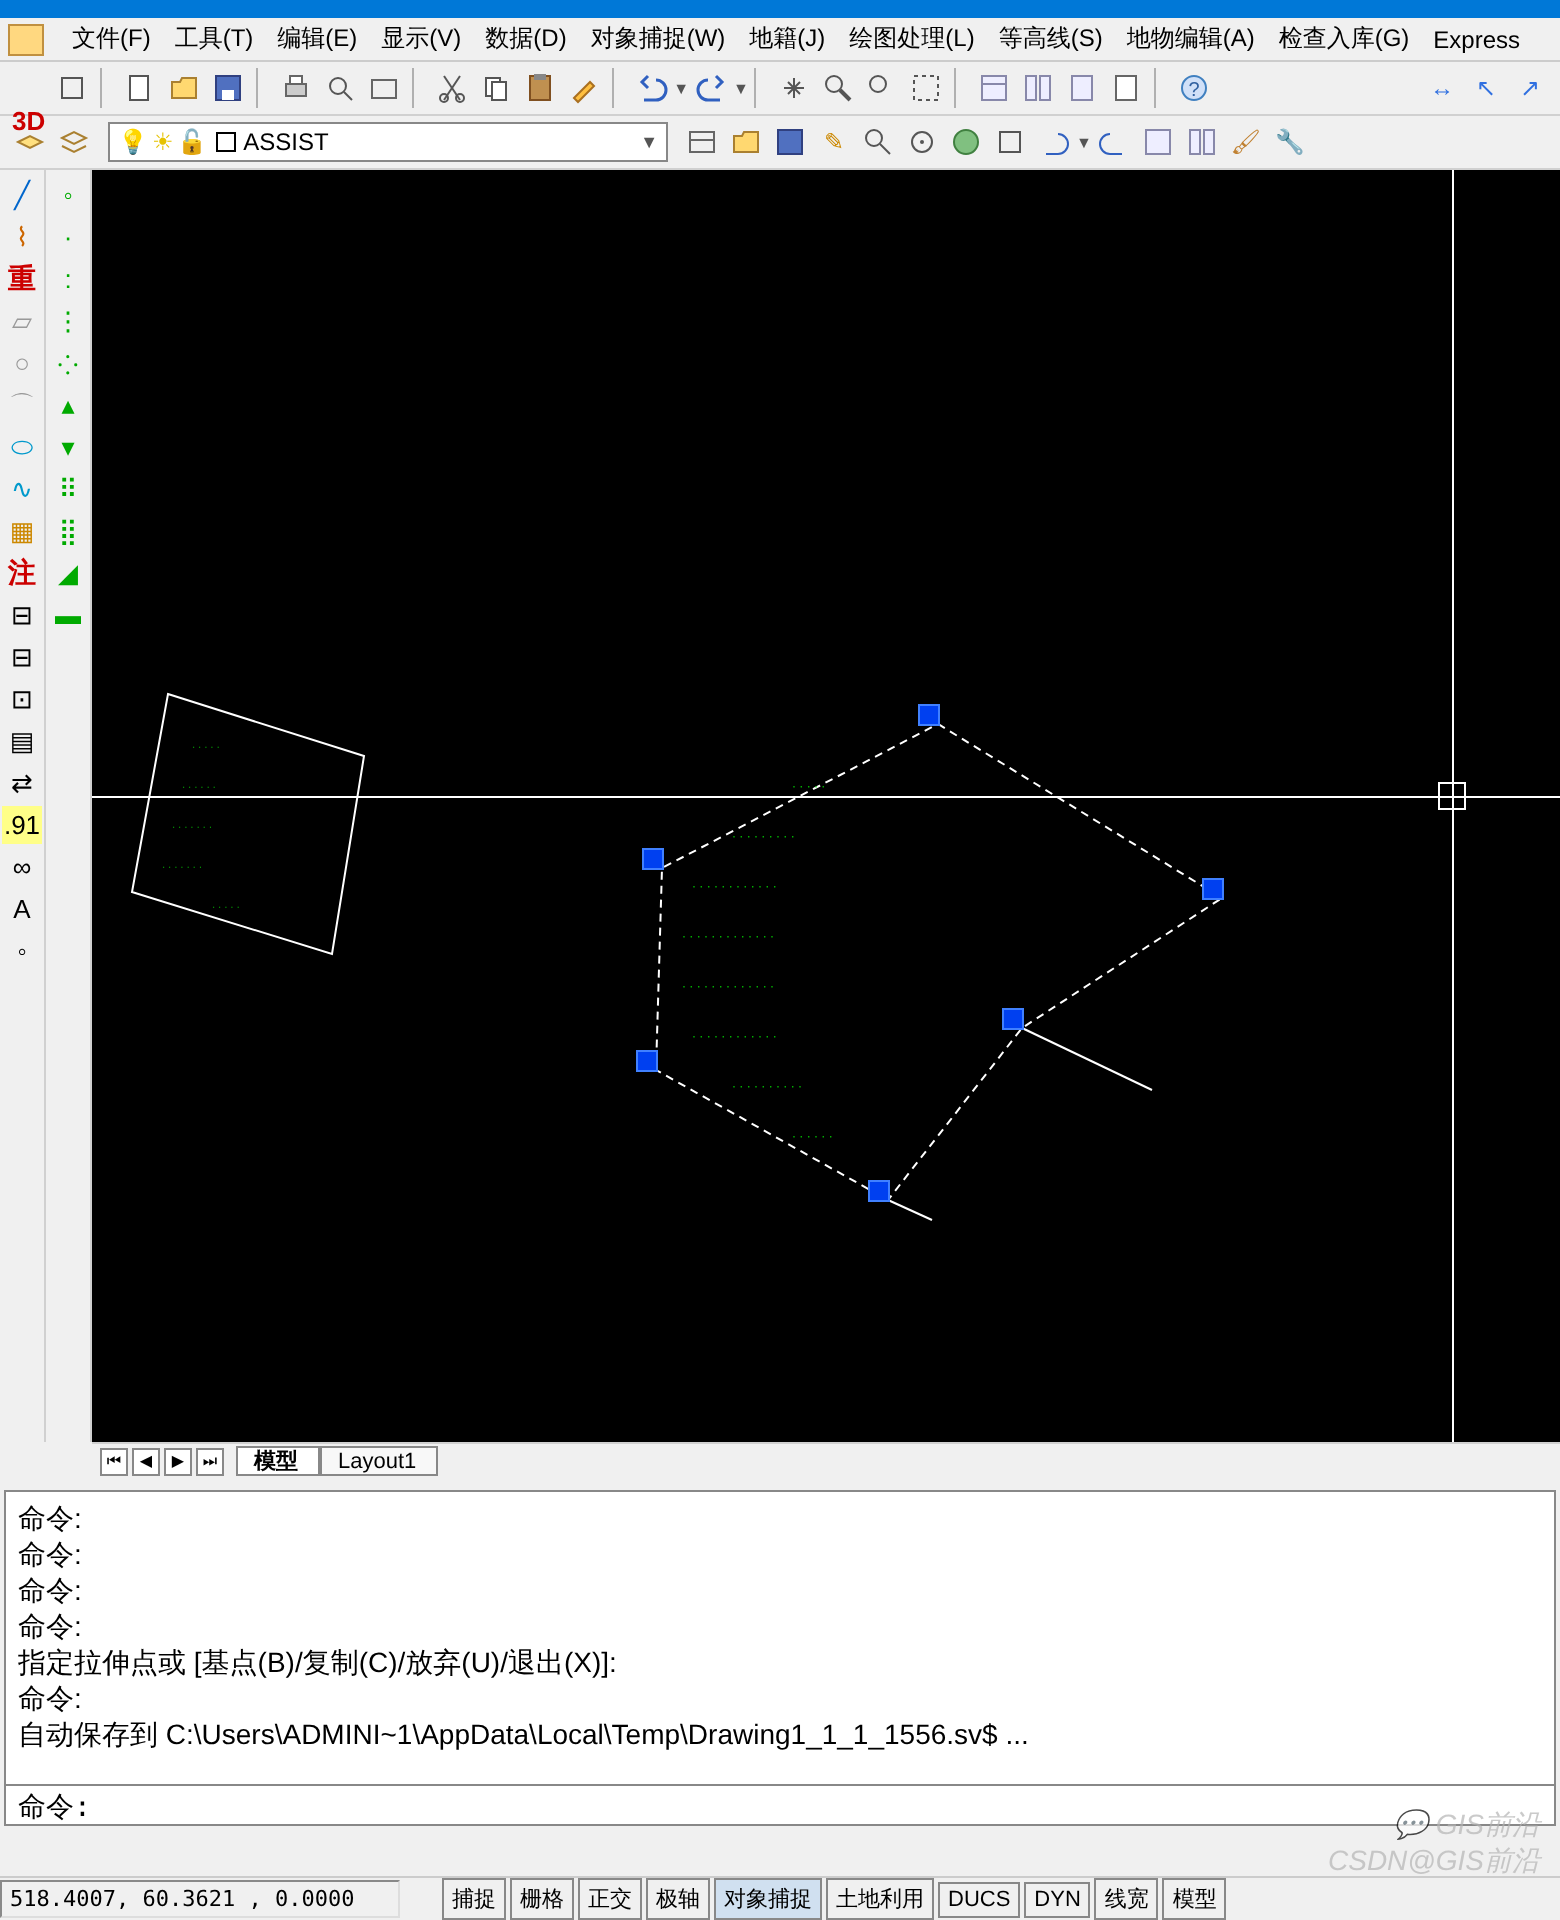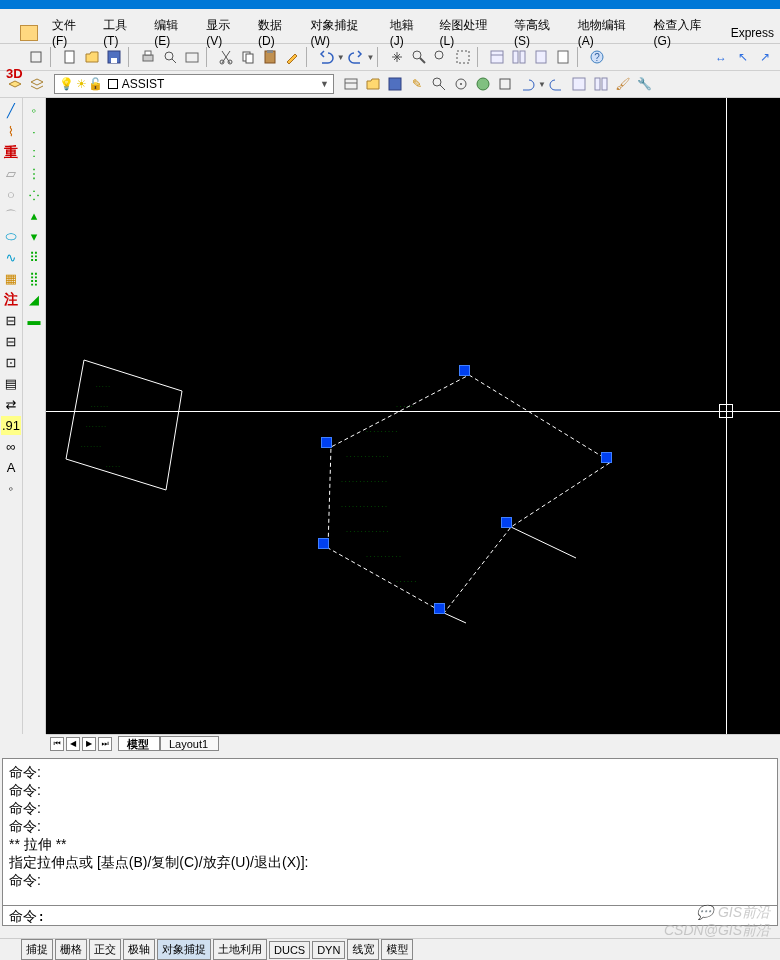--- a/index.html
+++ b/index.html
@@ -1,20 +1,20 @@
 <!DOCTYPE html>
 <html><head>
 <meta charset="utf-8">
 <style>
 * { box-sizing: border-box; margin: 0; padding: 0; font-family: "Microsoft YaHei", SimSun, sans-serif; }
 body { width: 780px; height: 960px; background: #f0f0f0; overflow: hidden; position: relative; font-size: 12px; }
 
 .titlebar { height: 9px; background: #0078d7; }
 
-.menubar { height: 22px; background: #f0f0f0; display: flex; align-items: center; padding-left: 20px; border-bottom: 1px solid #ccc; margin-top: 13px; }
+.menubar { height: 22px; background: #f0f0f0; display: flex; align-items: center; padding-left: 4px; border-bottom: 1px solid #ccc; }
 .menubar .appicon { width: 18px; height: 16px; background: #ffd880; border: 1px solid #c09040; margin-right: 8px; }
 .menubar .mitem { padding: 2px 6px; cursor: default; }
 
 .toolbar { height: 27px; background: #f0f0f0; display: flex; align-items: center; border-bottom: 1px solid #d0d0d0; padding: 0 4px; }
 .toolbar .sep { width: 6px; height: 20px; border-left: 1px solid #b0b0b0; margin: 0 3px; }
 .tbtn { width: 20px; height: 20px; display: inline-flex; align-items: center; justify-content: center; margin: 0 1px; border: 1px solid transparent; cursor: pointer; }
 .tbtn svg { width: 16px; height: 16px; }
 
 .threeD { font-weight: bold; color: #c00; font-size: 13px; padding: 0 2px; margin-top: 32px; }
 
@@ -392,27 +392,28 @@
   </div>
   <div class="tab active">模型</div>
   <div class="tab">Layout1</div>
 </div>
 
 <div class="cmdwin">
   <div>命令:</div>
   <div>命令:</div>
   <div>命令:</div>
   <div>命令:</div>
-  <div>** 拉伸 **</div>
   <div>指定拉伸点或  [基点(B)/复制(C)/放弃(U)/退出(X)]:</div>
   <div>命令:</div>
+  <div>自动保存到  C:\Users\ADMINI~1\AppData\Local\Temp\Drawing1_1_1_1556.sv$ ...</div>
 </div>
 <div class="cmdline">命令:</div>
 
 <div class="statusbar">
+  <div class="coords">518.4007, 60.3621 , 0.0000</div>
   <div style="width:20px"></div>
   <div class="sbtn">捕捉</div>
   <div class="sbtn">栅格</div>
   <div class="sbtn">正交</div>
   <div class="sbtn">极轴</div>
   <div class="sbtn on">对象捕捉</div>
   <div class="sbtn">土地利用</div>
   <div class="sbtn">DUCS</div>
   <div class="sbtn">DYN</div>
   <div class="sbtn">线宽</div>

